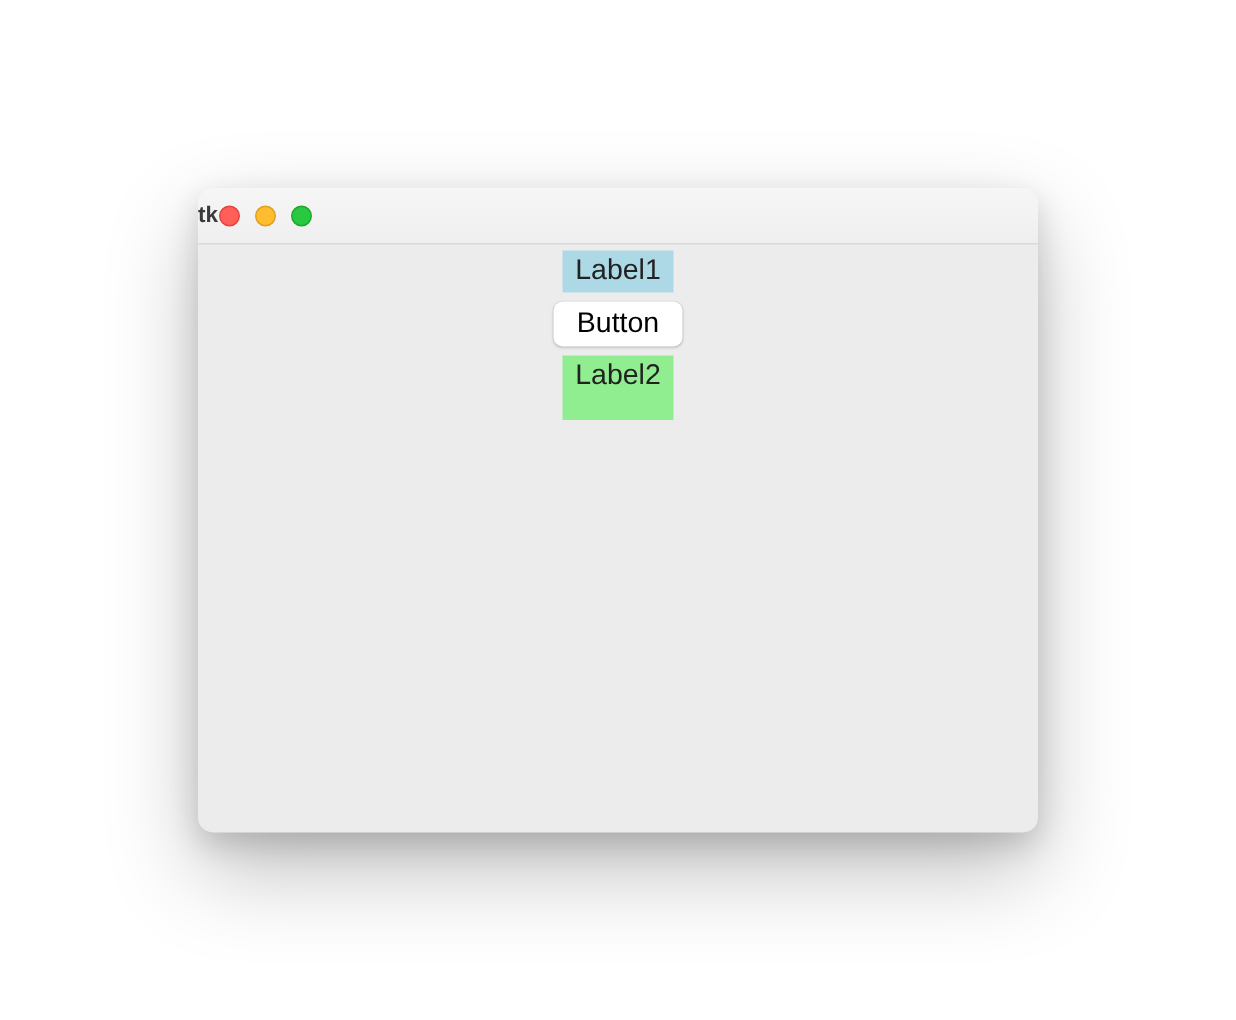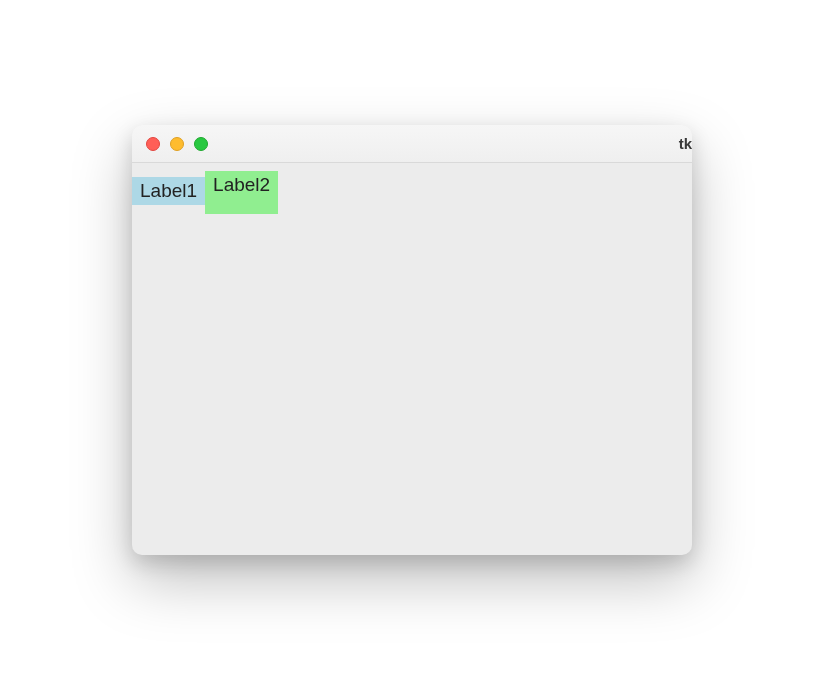--- a/index.html
+++ b/index.html
@@ -43,30 +43,30 @@
       height: 14px;
       border-radius: 50%;
     }
     .tl-close { background: #ff5f57; border: 0.5px solid #e24640; }
     .tl-min { background: #febc2e; border: 0.5px solid #dfa023; }
     .tl-max { background: #28c840; border: 0.5px solid #1fa82f; }
     .titlebar-title {
       position: absolute;
       left: 0;
       right: 0;
-      text-align: right;
+      text-align: left;
       font-size: 15px;
       font-weight: 700;
       color: #3a3a3a;
       pointer-events: none;
     }
     .content {
       padding-top: 2px;
       display: flex;
-      flex-direction: row;
+      flex-direction: column;
       align-items: center;
     }
     .label1 {
       background: #add8e6;
       color: #222;
       font-size: 19px;
       padding: 3px 8px 3px 8px;
       margin-top: 2px;
     }
     .btn {
@@ -95,15 +95,16 @@
   <div class="titlebar">
     <div class="traffic-lights">
       <div class="traffic-light tl-close"></div>
       <div class="traffic-light tl-min"></div>
       <div class="traffic-light tl-max"></div>
     </div>
     <div class="titlebar-title">tk</div>
   </div>
   <div class="content">
     <div class="label1">Label1</div>
+    <button class="btn">Button</button>
     <div class="label2">Label2</div>
   </div>
 </div>
 
 </body></html>

